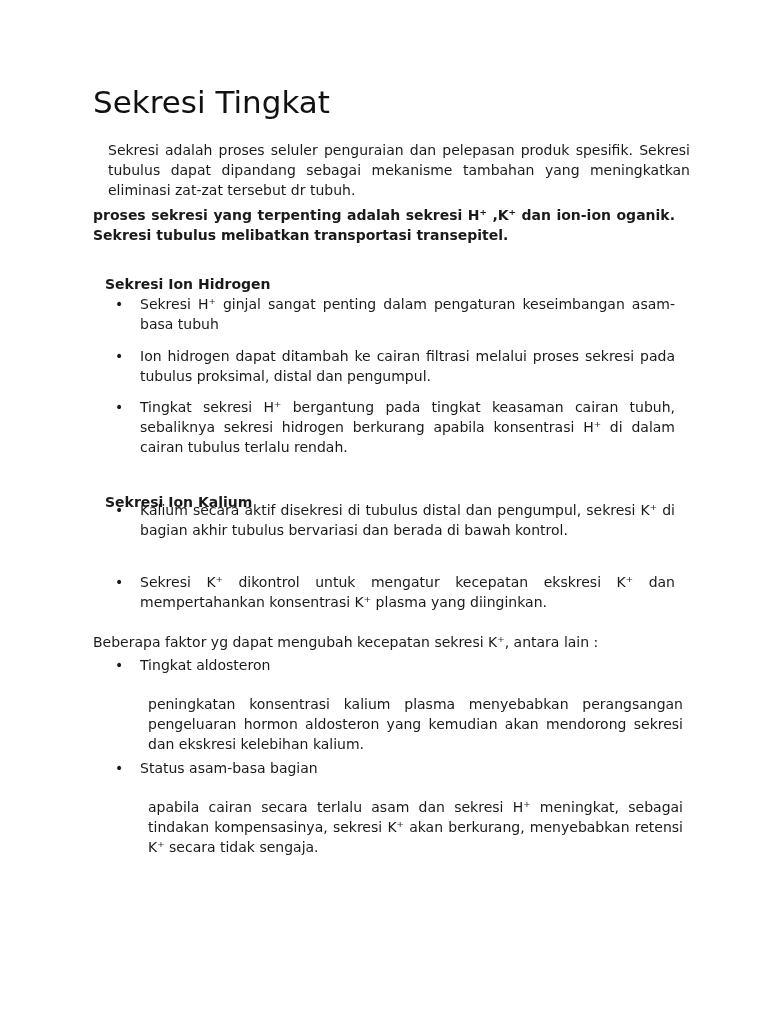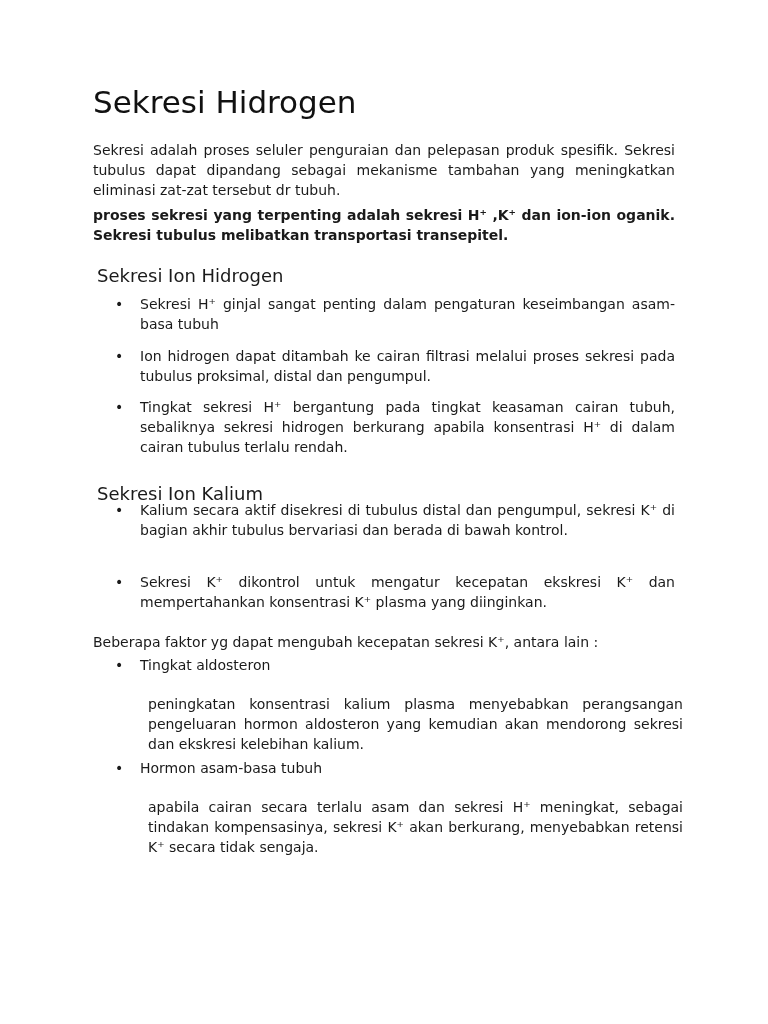--- a/index.html
+++ b/index.html
@@ -38,23 +38,23 @@
       width: 582px;
       margin: 0;
       font-size: 14px;
       line-height: 20px;
       text-align: justify;
       text-align-last: left;
     }
     .heading {
       position: absolute;
       left: 0;
-      margin: 4px;
-      font-size: 18px;
-      font-weight: normal;
+      margin: 12px;
+      font-size: 14px;
+      font-weight: bold;
       line-height: 20px;
       white-space: nowrap;
     }
     .bullet-item {
       position: absolute;
       left: 22px;
       width: 560px;
     }
     .bullet-dot {
       position: absolute;
@@ -82,23 +82,23 @@
       line-height: 20px;
       text-align: justify;
       text-align-last: left;
     }
   </style>
 </head>
 <body>
 
 <div class="page">
 
-  <h1 class="title">Sekresi Hidrogen</h1>
+  <h1 class="title">Sekresi Tingkat</h1>
 
-  <p class="para" style="top:140px;">Sekresi adalah proses seluler penguraian dan pelepasan produk spesifik. Sekresi tubulus dapat dipandang sebagai mekanisme tambahan yang meningkatkan eliminasi zat-zat tersebut dr tubuh.</p>
+  <p class="para" style="top:140px;margin-left:15px;">Sekresi adalah proses seluler penguraian dan pelepasan produk spesifik. Sekresi tubulus dapat dipandang sebagai mekanisme tambahan yang meningkatkan eliminasi zat-zat tersebut dr tubuh.</p>
   <p class="para" style="top:205px;font-weight:bold;">proses sekresi yang terpenting adalah sekresi H⁺ ,K⁺ dan ion-ion oganik. Sekresi tubulus melibatkan transportasi transepitel.</p>
 
   <h2 class="heading" style="top:262px;">Sekresi Ion Hidrogen</h2>
 
   <div class="bullet-item" style="top:294px;">
     <span class="bullet-dot">•</span>
     <p class="bullet-text">Sekresi H⁺ ginjal sangat penting dalam pengaturan keseimbangan asam-basa tubuh</p>
   </div>
   <div class="bullet-item" style="top:346px;">
     <span class="bullet-dot">•</span>
@@ -123,17 +123,17 @@
   <p class="para" style="top:632px;">Beberapa faktor yg dapat mengubah kecepatan sekresi K⁺, antara lain :</p>
 
   <div class="bullet-item" style="top:655px;">
     <span class="bullet-dot">•</span>
     <p class="bullet-text">Tingkat aldosteron</p>
   </div>
   <p class="sub-para" style="top:686px;">peningkatan konsentrasi kalium plasma menyebabkan perangsangan pengeluaran hormon aldosteron yang kemudian akan mendorong sekresi dan ekskresi kelebihan kalium.</p>
 
   <div class="bullet-item" style="top:758px;">
     <span class="bullet-dot">•</span>
-    <p class="bullet-text">Hormon asam-basa tubuh</p>
+    <p class="bullet-text">Status asam-basa bagian</p>
   </div>
   <p class="sub-para" style="top:789px;">apabila cairan secara terlalu asam dan sekresi H⁺ meningkat, sebagai tindakan kompensasinya, sekresi K⁺ akan berkurang, menyebabkan retensi K⁺ secara tidak sengaja.</p>
 
 </div>
 
 </body></html>

